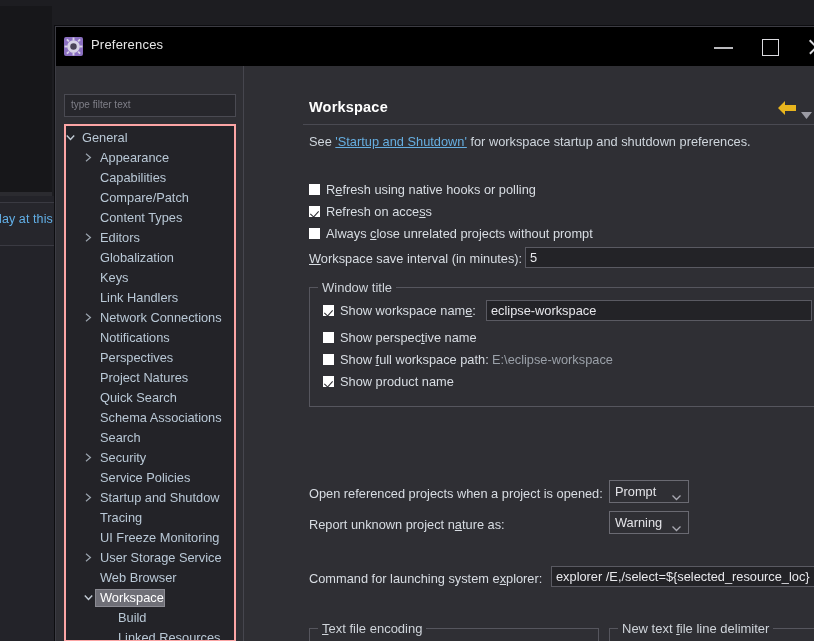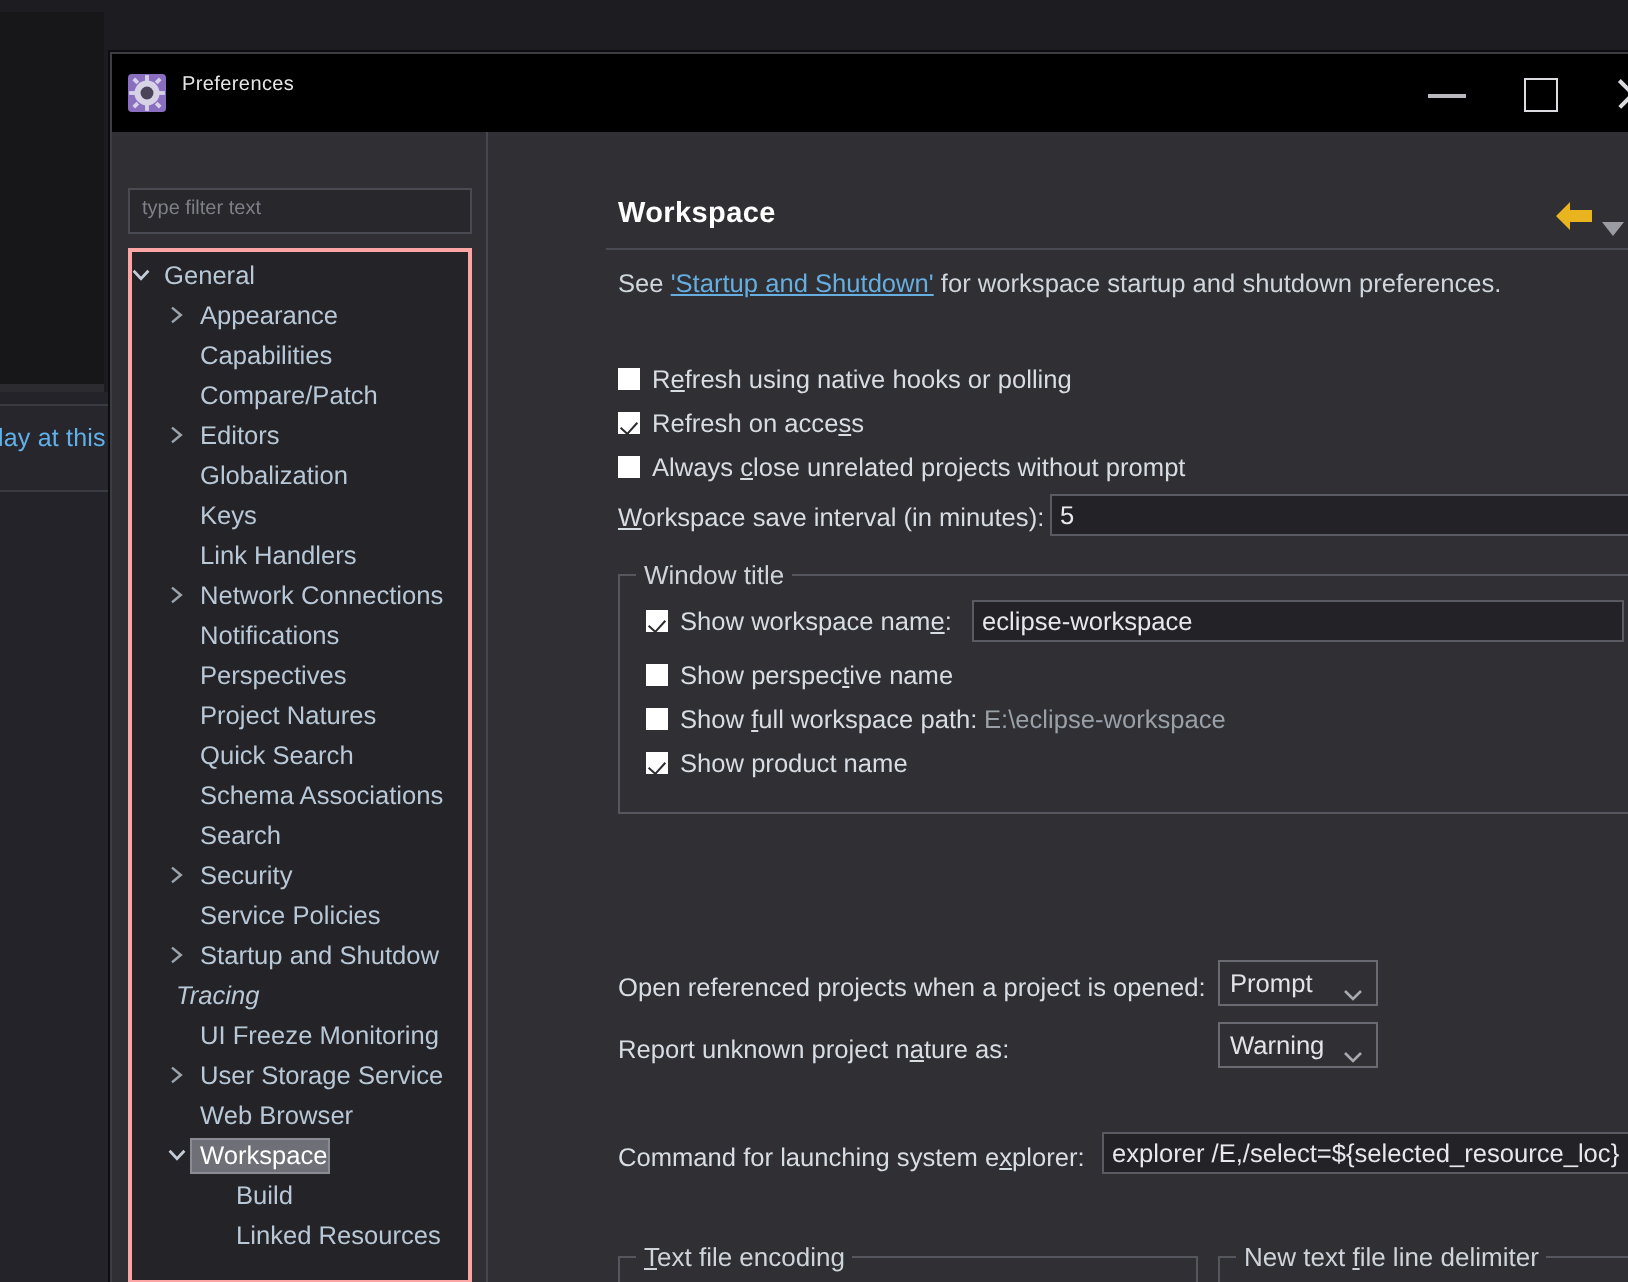--- a/index.html
+++ b/index.html
@@ -27,21 +27,21 @@
   .dialog {
     position:absolute; left:55px; top:26px; width:759px; height:615px;
     background:#2f2f34; border-top:1px solid #3c3c43; border-left:1px solid #3c3c43;
     box-shadow: 0 0 0 1px #0d0d10;
   }
   .titlebar {
     position:absolute; left:0; top:0; width:759px; height:39px; background:#000000;
   }
   .title-icon { position:absolute; left:8px; top:10px; width:19px; height:19px; }
   .title-text {
-    position:absolute; left:35px; top:10px; font-size:10px; color:#e6e6e6;
+    position:absolute; left:35px; top:10px; font-size:13px; color:#e6e6e6;
     letter-spacing:.2px;
   }
   .win-btn { position:absolute; top:0; height:39px; width:46px; cursor:default; }
   .win-min { left:645px; }
   .win-max { left:691px; }
   .win-close { left:737px; }
   .win-min .glyph { position:absolute; left:13px; top:20px; width:19px; height:1.6px; background:#b9b9bd; }
   .win-max .glyph { position:absolute; left:15px; top:12px; width:15px; height:15px; border:1.6px solid #dcdce0; }
   .win-close .glyph { position:absolute; left:14px; top:12px; width:16px; height:16px; }
   .win-close .glyph:before, .win-close .glyph:after {
@@ -199,20 +199,23 @@
               </span>
               <span class="lbl" style="left: 34px;">Appearance</span>
             </div>
             <div class="tnode">
               <span class="lbl" style="left: 34px;">Capabilities</span>
             </div>
             <div class="tnode">
               <span class="lbl" style="left: 34px;">Compare/Patch</span>
             </div>
             <div class="tnode">
+              <span class="lbl" style="left: 34px;">Content Types</span>
+            </div>
+            <div class="tnode">
               <span class="arrow" style="left: 18px;">
                 <svg width="9" height="9" viewBox="0 0 9 9">
                   <path d="M2 0.8 L6.4 4.5 L2 8.2" fill="none" stroke="#9aa3ad" stroke-width="1.25"></path>
                 </svg>
               </span>
               <span class="lbl" style="left: 34px;">Editors</span>
             </div>
             <div class="tnode">
               <span class="lbl" style="left: 34px;">Globalization</span>
             </div>
@@ -261,21 +264,21 @@
             </div>
             <div class="tnode">
               <span class="arrow" style="left: 18px;">
                 <svg width="9" height="9" viewBox="0 0 9 9">
                   <path d="M2 0.8 L6.4 4.5 L2 8.2" fill="none" stroke="#9aa3ad" stroke-width="1.25"></path>
                 </svg>
               </span>
               <span class="lbl" style="left: 34px;">Startup and Shutdow</span>
             </div>
             <div class="tnode">
-              <span class="lbl" style="left: 22px; font-style: italic;">Tracing</span>
+              <span class="lbl" style="left: 34px;">Tracing</span>
             </div>
             <div class="tnode">
               <span class="lbl" style="left: 34px;">UI Freeze Monitoring</span>
             </div>
             <div class="tnode">
               <span class="arrow" style="left: 18px;">
                 <svg width="9" height="9" viewBox="0 0 9 9">
                   <path d="M2 0.8 L6.4 4.5 L2 8.2" fill="none" stroke="#9aa3ad" stroke-width="1.25"></path>
                 </svg>
               </span>

